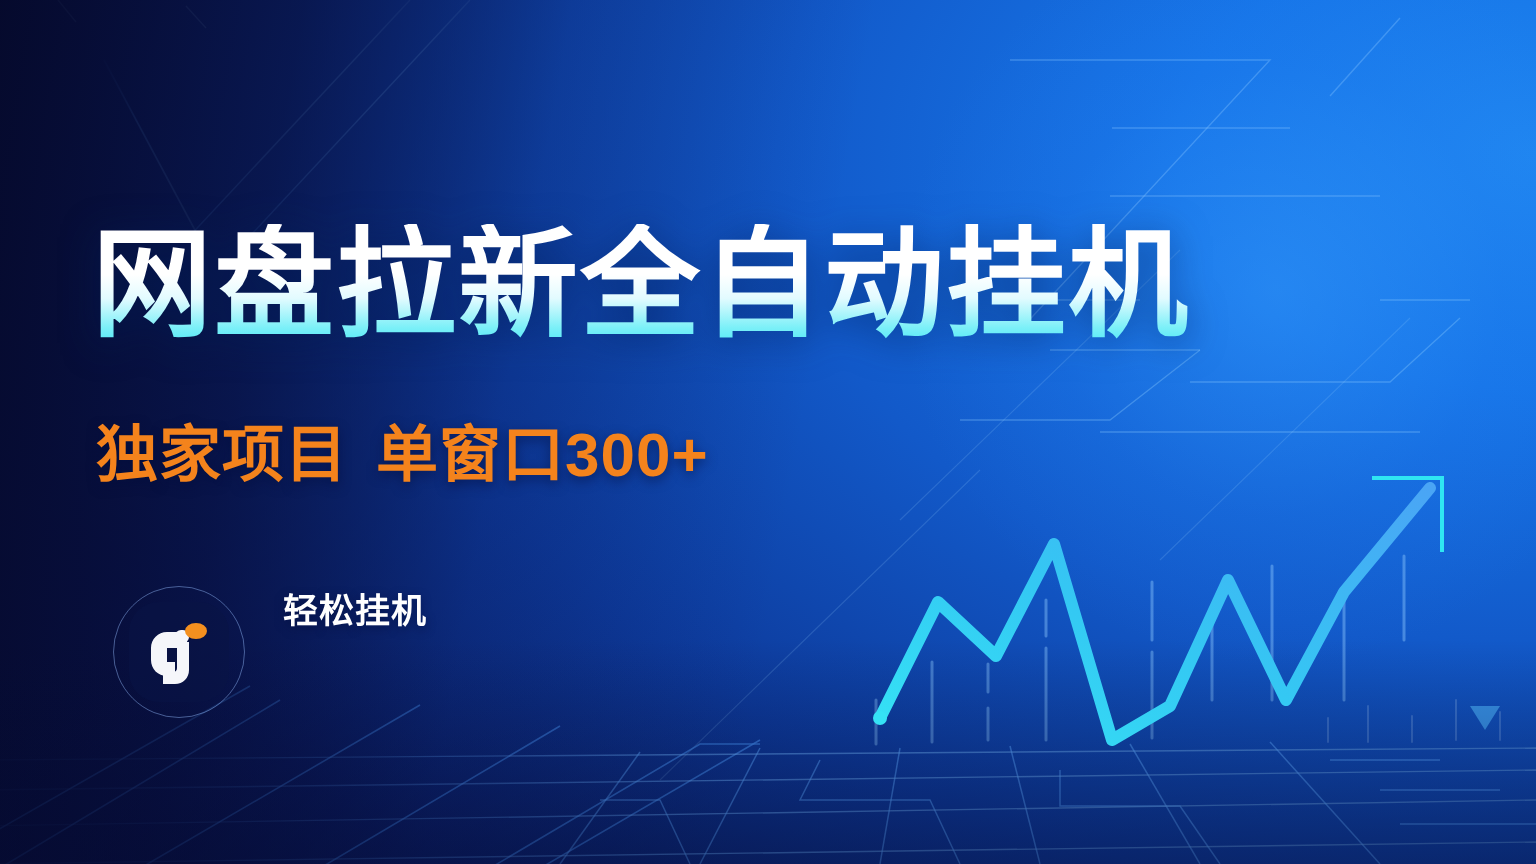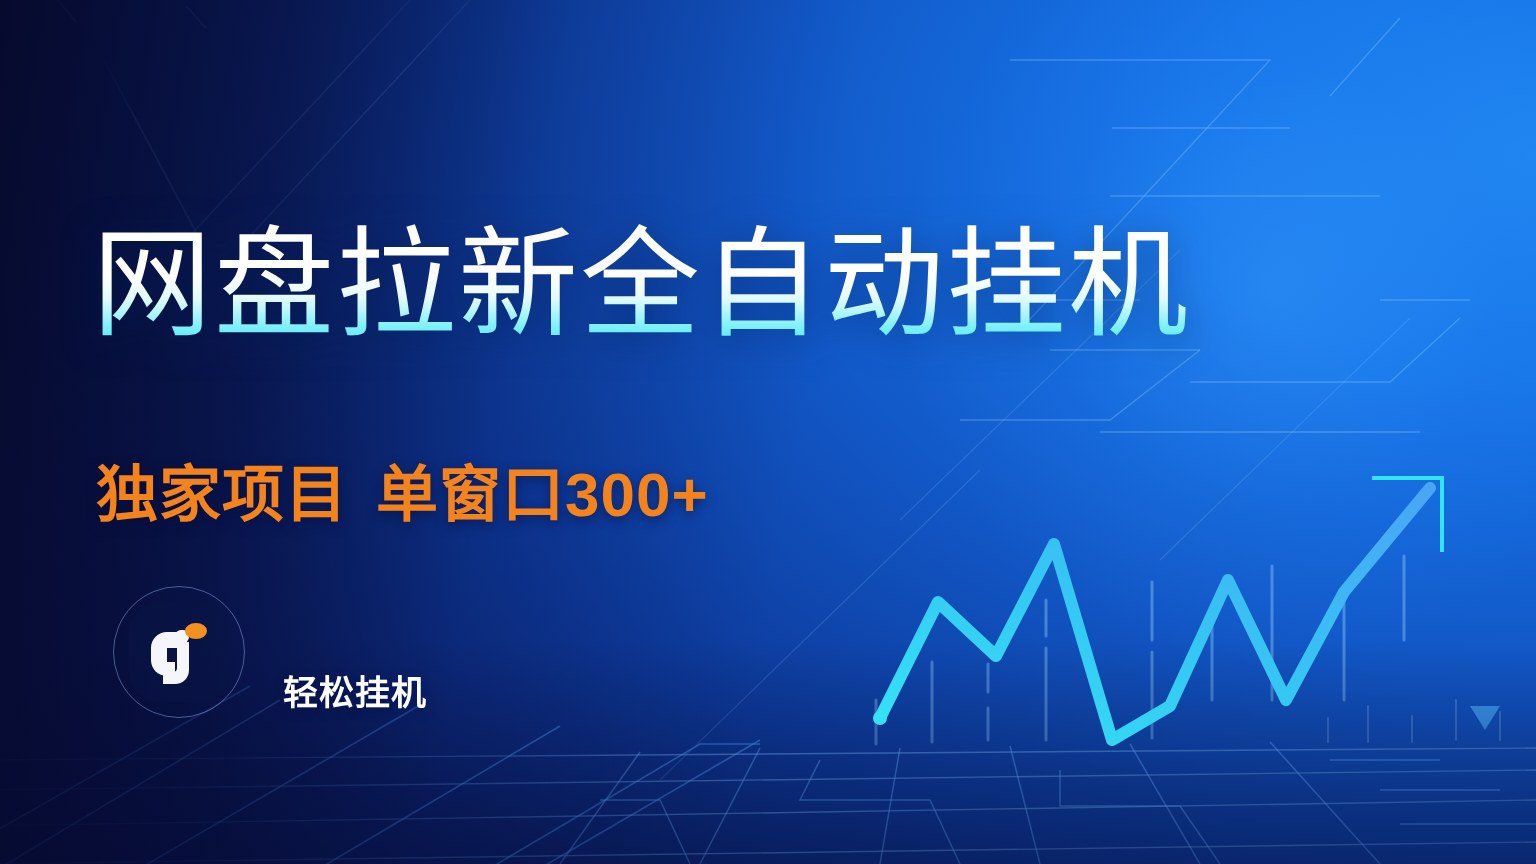--- a/index.html
+++ b/index.html
@@ -53,21 +53,21 @@
   .content {
     position: absolute;
     inset: 0;
   }
 
   .headline {
     position: absolute;
     left: 92px;
     top: 224px;
     font-size: 120px;
-    font-weight: 400;
+    font-weight: 700;
     letter-spacing: 2px;
     line-height: 1;
     white-space: nowrap;
     background: linear-gradient(to bottom, #ffffff 0%, #ffffff 42%, #e2fbff 62%, #7df0f8 86%, #53e9f7 100%);
     -webkit-background-clip: text;
     background-clip: text;
     color: transparent;
     -webkit-text-fill-color: transparent;
     filter: drop-shadow(0 6px 18px rgba(0, 30, 90, 0.55));
   }
@@ -76,31 +76,30 @@
     position: absolute;
     left: 96px;
     top: 424px;
     font-size: 62px;
     font-weight: 700;
     letter-spacing: 1px;
     line-height: 1;
     white-space: nowrap;
     color: #f4831c;
     text-shadow: 0 4px 12px rgba(0, 12, 60, 0.55);
-    margin-top: 40px;
   }
   .subhead .gap { display: inline-block; width: 28px; }
 
   
   .brand {
     position: absolute;
     left: 113px;
     top: 586px;
     display: flex;
-    align-items: flex-end;
+    align-items: flex-start;
   }
   .logo-ring {
     position: relative;
     width: 132px;
     height: 132px;
     flex: 0 0 auto;
   }
   .logo-ring .ring {
     position: absolute;
     inset: 0;

